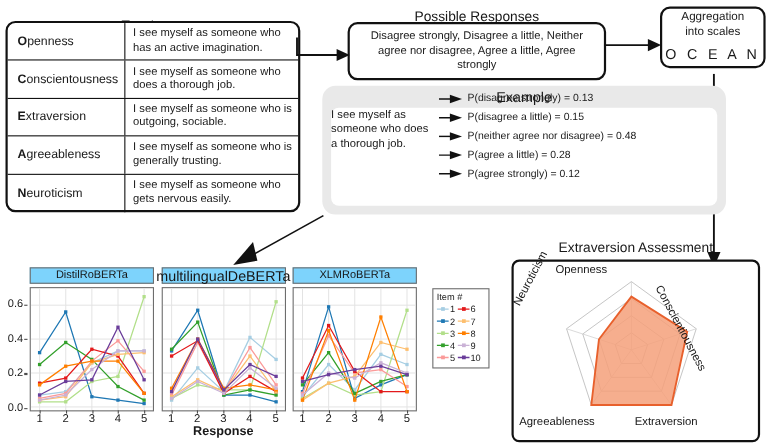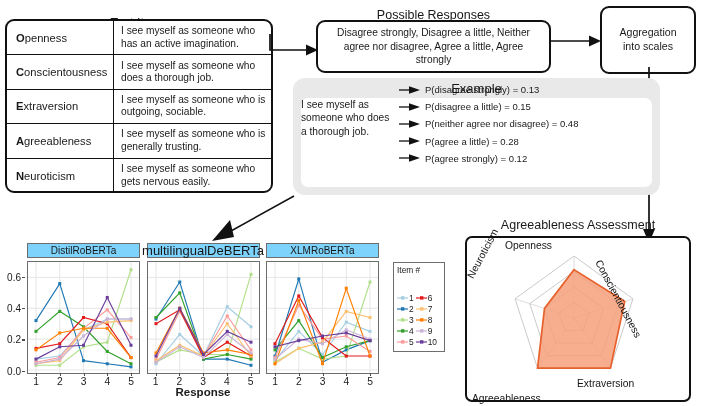--- a/index.html
+++ b/index.html
@@ -19,21 +19,21 @@
   .ti-item{flex:1;display:flex;align-items:center;padding-left:7px;
       font-size:10.2px;line-height:1.22;box-sizing:border-box;}
 
   
   #possible-responses-box{left:316px;top:20px;width:235px;height:53px;
       border:2.2px solid #111;border-radius:9px;box-sizing:border-box;background:#fff;
       display:flex;align-items:center;justify-content:center;text-align:center;
       font-size:10.2px;line-height:1.33;padding:0 7px;}
 
   
-  #aggregation-box{left:600px;top:6px;width:96px;height:68px;
+  #aggregation-box{left:600px;top:6px;width:96px;height:56px;
       border:2.2px solid #111;border-radius:9px;box-sizing:border-box;background:#fff;
       display:flex;flex-direction:column;align-items:center;justify-content:center;
       font-size:10.6px;line-height:1.3;}
   #ocean-label{font-size:13px;letter-spacing:3px;margin-top:5px;}
 
   
   #example-panel{left:293px;top:78px;width:367px;height:117px;
       background:#e9e9e9;border-radius:12px;box-sizing:border-box;}
   #example-title{position:absolute;left:0;top:3px;width:100%;text-align:center;font-size:13px;}
   #example-inner{position:absolute;left:8px;top:20px;width:351px;height:89px;
@@ -54,21 +54,21 @@
   .ytick{position:absolute;right:4px;font-size:10px;transform:translateY(-50%);}
   .ytickmark{position:absolute;right:0;width:3px;height:1.2px;background:#4d4d4d;}
   .xtick-row{position:absolute;top:133px;left:0;right:0;height:14px;}
   .xtick{position:absolute;font-size:10.3px;transform:translateX(-50%);}
   .xtickmark{position:absolute;top:-3px;width:1.2px;height:3px;background:#4d4d4d;}
   #x-axis-title{position:absolute;left:27px;top:386px;width:352px;text-align:center;font-size:11.5px;font-weight:bold;}
 
   
   #chart-legend{left:393px;top:262px;width:52px;
       border:1.1px solid #6d6d6d;background:#fff;box-sizing:border-box;padding:2px 3px 3px 3px;}
-  #legend-title{font-size:8.4px;margin-bottom:18px;}
+  #legend-title{font-size:8.4px;margin-bottom:1px;}
   .legend-grid{display:flex;gap:2px;}
   .legend-col{display:flex;flex-direction:column;gap:0.5px;}
   .legend-entry{display:flex;align-items:center;font-size:8.4px;height:10.5px;}
   .legend-mark{width:11px;height:8px;margin-right:1px;flex:none;}
 
   
   #psychometric-box{left:465px;top:236px;width:226px;height:166px;
       border:2px solid #111;border-radius:7px;box-sizing:border-box;background:#fff;}
   #psychometric-title{position:absolute;left:465px;top:218px;width:226px;text-align:center;font-size:12.5px;}
   .radar-label{position:absolute;font-size:10.3px;color:#161616;white-space:nowrap;}
@@ -111,20 +111,21 @@
 </svg>
 
 <svg class="abs" style="left:549px;top:32px;" width="54" height="18" viewBox="0 0 54 18">
   <path d="M0,9 L42,9" fill="none" stroke="#111" stroke-width="1.7"></path>
   <path d="M40,3.5 L52,9 L40,14.5 Z" fill="#111"></path>
 </svg>
 
 <div class="abs" id="aggregation-box">
   <div>Aggregation</div>
   <div>into scales</div>
+  <div id="ocean-label">O C E A N</div>
 </div>
 
 <svg class="abs" style="left:638px;top:67px;" width="22" height="178" viewBox="0 0 22 178">
   <path d="M11,0 L11,164" fill="none" stroke="#111" stroke-width="1.7"></path>
   <path d="M5,162 L11,176 L17,162 Z" fill="#111"></path>
 </svg>
 
 <div class="abs" id="example-panel">
   <div id="example-title">Example</div>
   <div id="example-inner"></div>
@@ -519,33 +520,33 @@
           <svg class="legend-mark" viewBox="0 0 11 8">
             <line x1="0" y1="4" x2="11" y2="4" stroke="#6a3d9a" stroke-width="1.2"></line>
             <rect x="4" y="2.2" width="3.4" height="3.4" fill="#6a3d9a"></rect>
           </svg>
           <span>10</span>
         </div>
       </div>
     </div>
 </div>
 
-<div class="abs" id="psychometric-title">Agreeableness Assessment</div>
+<div class="abs" id="psychometric-title">Extraversion Assessment</div>
 <div class="abs" id="psychometric-box">
     <svg width="222" height="162" viewBox="0 0 222 162" style="display:block">
       <polygon points="107,64.5 121.74137600257488,75.21023658718832 116.11067141053333,92.53976341281168 97.88932858946667,92.53976341281168 92.25862399742512,75.21023658718832" fill="none" stroke="#bdbdbd" stroke-width="0.8"></polygon>
       <polygon points="107,49 136.48275200514976,70.42047317437662 125.22134282106667,105.07952682562338 88.77865717893334,105.07952682562338 77.51724799485024,70.42047317437664" fill="none" stroke="#bdbdbd" stroke-width="0.8"></polygon>
       <polygon points="107,33.5 151.22412800772463,65.63070976156494 134.3320142316,117.61929023843506 79.6679857684,117.61929023843506 62.775871992275356,65.63070976156496" fill="none" stroke="#bdbdbd" stroke-width="0.8"></polygon>
       <polygon points="107,18 165.96550401029953,60.84094634875326 143.44268564213334,130.15905365124675 70.55731435786667,130.15905365124675 48.034495989700474,60.84094634875326" fill="none" stroke="#bdbdbd" stroke-width="0.8"></polygon>
       <line x1="107" y1="80" x2="107" y2="18" stroke="#cfcfcf" stroke-width="0.7"></line>
       <line x1="107" y1="80" x2="165.96550401029953" y2="60.84094634875326" stroke="#cfcfcf" stroke-width="0.7"></line>
       <line x1="107" y1="80" x2="143.44268564213334" y2="130.15905365124675" stroke="#cfcfcf" stroke-width="0.7"></line>
       <line x1="107" y1="80" x2="70.55731435786667" y2="130.15905365124675" stroke="#cfcfcf" stroke-width="0.7"></line>
       <line x1="107" y1="80" x2="48.034495989700474" y2="60.84094634875326" stroke="#cfcfcf" stroke-width="0.7"></line>
       <polygon points="107,31.64 157.71033344885757,63.52321385992781 143.44268564213334,130.15905365124675 70.55731435786667,130.15905365124675 77.51724799485024,70.42047317437664" fill="#f4a07a" fill-opacity="0.85" stroke="#e8602c" stroke-width="1.7"></polygon>
     </svg>
   </div>
 
 <div class="radar-label abs" style="left: 505px; top: 240px; transform-origin: left center;">Openness</div>
 <div class="radar-label abs" style="left: 598px; top: 255px; transform: rotate(62deg); transform-origin: left center;">Conscientiousness</div>
 <div class="radar-label abs" style="left: 577px; top: 378px; transform-origin: left center;">Extraversion</div>
-<div class="radar-label abs" style="left: 472px; top: 378px; transform-origin: left center; margin-top: 15px;">Agreeableness</div>
+<div class="radar-label abs" style="left: 472px; top: 378px; transform-origin: left center;">Agreeableness</div>
 <div class="radar-label abs" style="left: 470px; top: 272px; transform: rotate(-62deg); transform-origin: left center;">Neuroticism</div>
 
 </body></html>

